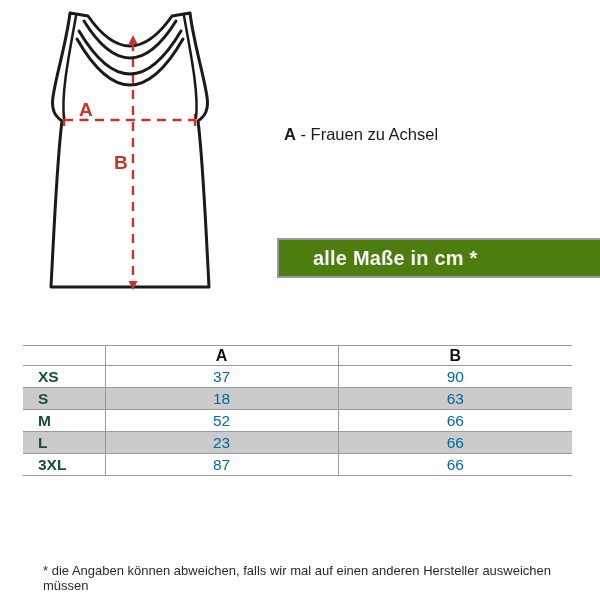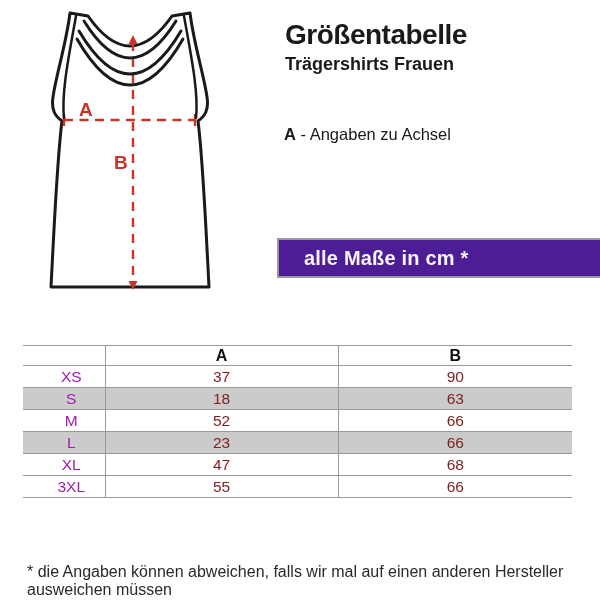--- a/index.html
+++ b/index.html
@@ -12,42 +12,42 @@
   .fig-label{font-family:"Liberation Sans",sans-serif;font-weight:bold;font-size:19px;}
   
   #title-block{position:absolute;left:285px;top:20px;}
   #page-title{font-size:28px;font-weight:bold;letter-spacing:-0.5px;line-height:1.1;margin:0;}
   #page-subtitle{font-size:18px;font-weight:bold;margin:4px 0 0 0;line-height:1.1;}
   
   #legend{position:absolute;left:284px;top:121px;font-size:16.5px;line-height:26px;}
   .legend-letter{font-weight:bold;}
   
   #banner{
-    position:absolute;left:277px;top:238px;right:0;height:40px;background:#4c1d95;
+    position:absolute;left:277px;top:238px;right:0;height:40px;background:#4d7c0f;
     border:2px solid #999;border-right:none;box-sizing:border-box;
-    display:flex;align-items:center;padding-left:25px;
+    display:flex;align-items:center;padding-left:34px;
   }
   #banner span{color:#f5f5f5;font-weight:bold;font-size:20px;letter-spacing:0.2px;}
   
   #size-table{
     position:absolute;left:23px;top:345px;width:549px;
     border-collapse:collapse;table-layout:fixed;
     border-top:1px solid #9a9a9a;
     font-size:15.5px;
   }
   #size-table th,#size-table td{
     border-bottom:1px solid #9a9a9a;padding:0;margin:0;overflow:hidden;
   }
   #size-table thead th{height:19px;font-weight:bold;font-size:16px;color:#111;}
-  #size-table tbody td{height:21px;color:#7f1d1d;}
+  #size-table tbody td{height:21px;color:#0369a1;}
   #size-table .col-a,#size-table .col-b{border-left:1px solid #9a9a9a;text-align:center;}
-  #size-table .col-size{text-align:center;padding-left:15px;font-weight:normal;color:#a21caf;}
+  #size-table .col-size{text-align:left;padding-left:15px;font-weight:bold;color:#14532d;}
   #size-table tr.stripe{background:#cbcbcb;}
   
-  #footnote{position:absolute;left:27px;top:563px;font-size:16px;color:#2a2a2a;}
+  #footnote{position:absolute;left:43px;top:563px;font-size:13px;color:#2a2a2a;}
 </style>
 </head>
 <body>
 
 <div id="canvas">
 
   <svg id="tank-figure" viewBox="0 0 260 300">
 
     <g stroke="#1a1a1a" fill="none" stroke-linecap="round" stroke-linejoin="round">
       <path fill="#ffffff" stroke-width="3" d="M 88 16 L 70 13
@@ -75,27 +75,23 @@
       <path stroke-width="3" d="M 84 21 Q 130 95 176 21"></path>
       <path stroke-width="3" d="M 79 31 Q 130 117 181 31"></path>
       <path stroke-width="3" d="M 77 39 Q 130 131 183 39"></path>
       <path stroke-width="2.5" d="M 76 16 C 70 50 61 92 64 118"></path>
       <path stroke-width="2.5" d="M 184 16 C 190 50 199 92 196 118"></path>
     </g>
     <text class="fig-label" x="79" y="116" fill="#cc3328">A</text>
     <text class="fig-label" x="114" y="169" fill="#cc3328">B</text>
   </svg>
 
-  <div id="title-block">
-    <h1 id="page-title">Größentabelle</h1>
-    <h2 id="page-subtitle">Trägershirts Frauen</h2>
-  </div>
 
   <div id="legend">
-    <div><span class="legend-letter">A</span><span> - </span><span>Angaben zu Achsel</span></div>
+    <div><span class="legend-letter">A</span><span> - </span><span>Frauen zu Achsel</span></div>
   </div>
 
   <div id="banner">
     <span>alle Maße in cm *</span>
   </div>
 
   <table id="size-table">
     <colgroup>
         <col style="width:82px">
         <col style="width:233px">
@@ -123,27 +119,22 @@
         <td class="col-size">M</td>
         <td class="col-a">52</td>
         <td class="col-b">66</td>
       </tr>
       <tr class="stripe">
         <td class="col-size">L</td>
         <td class="col-a">23</td>
         <td class="col-b">66</td>
       </tr>
       <tr>
-        <td class="col-size">XL</td>
-        <td class="col-a">47</td>
-        <td class="col-b">68</td>
-      </tr>
-      <tr>
         <td class="col-size">3XL</td>
-        <td class="col-a">55</td>
+        <td class="col-a">87</td>
         <td class="col-b">66</td>
       </tr>
     </tbody>
   </table>
 
   <div id="footnote">* die Angaben können abweichen, falls wir mal auf einen anderen Hersteller ausweichen müssen</div>
 
 </div>
 
 </body></html>

